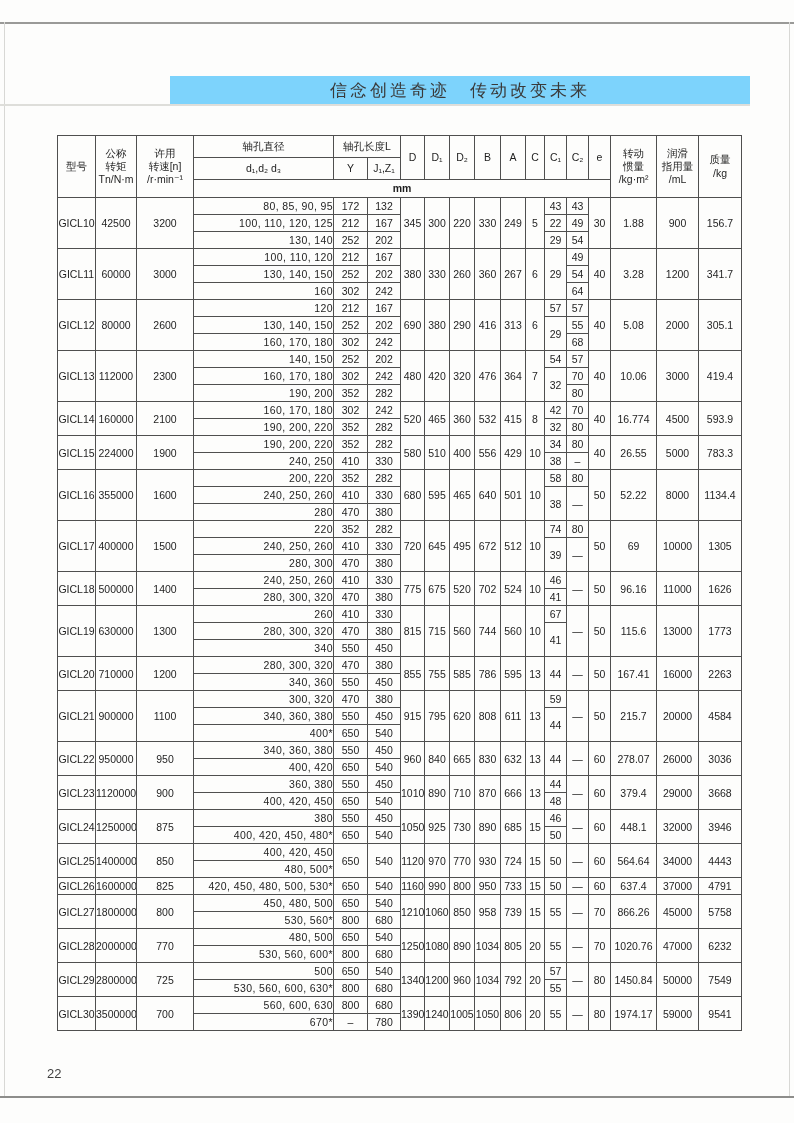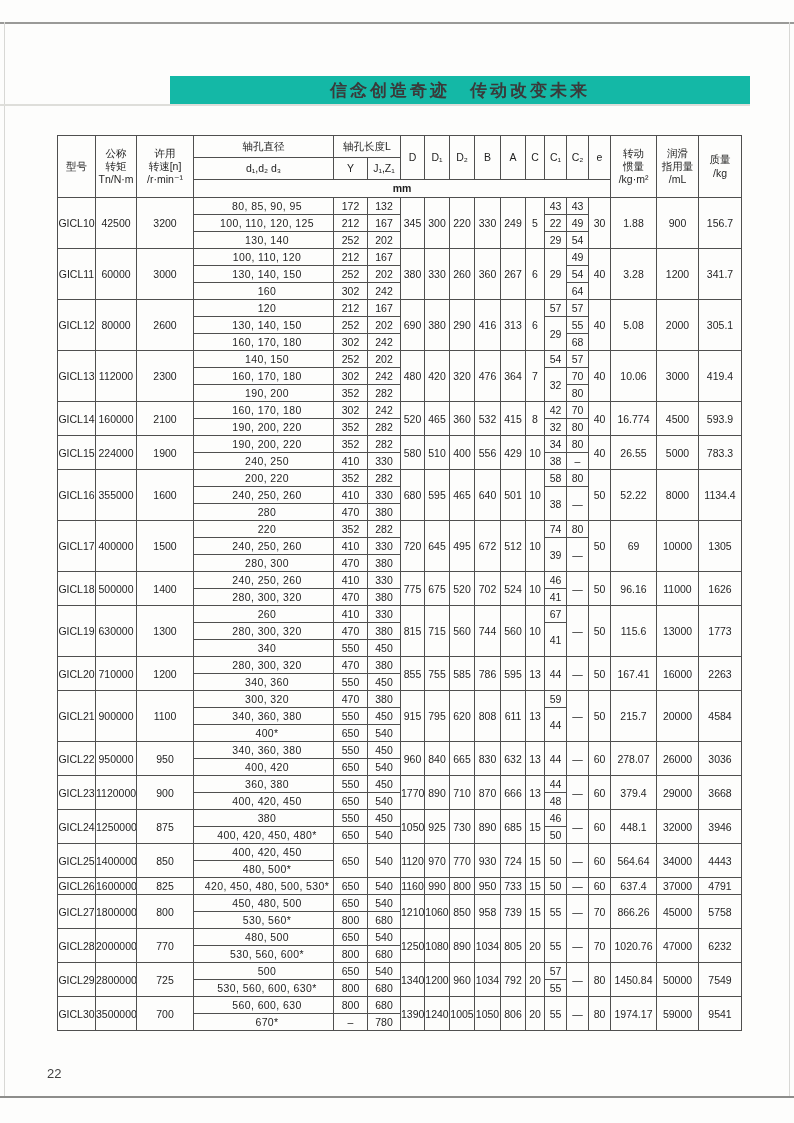--- a/index.html
+++ b/index.html
@@ -8,41 +8,41 @@
     font-family:"Liberation Sans","DejaVu Sans",sans-serif;color:#1e1e1e;
     overflow:hidden;
   }
   .edge-top{position:absolute;top:22px;left:0;width:794px;border-top:2px solid #9a9a98;}
   .edge-bottom{position:absolute;top:1096px;left:0;width:794px;border-top:2px solid #8d8d8b;}
   .edge-left{position:absolute;top:22px;left:4px;height:1074px;border-left:1px solid #d8d8d5;}
   .edge-right{position:absolute;top:22px;left:789px;height:1074px;border-left:1px solid #d8d8d5;}
 
   .banner{
     position:absolute;left:170px;top:76px;width:580px;height:29px;
-    background:#14b8a6;display:flex;align-items:center;justify-content:center;
-    font-size:17px;font-weight:bold;color:#3a3a3a;letter-spacing:3px;
+    background:#7dd3fc;display:flex;align-items:center;justify-content:center;
+    font-size:17px;font-weight:normal;color:#3a3a3a;letter-spacing:3px;
   }
   .banner-rule{position:absolute;top:104px;left:0;width:750px;border-bottom:2px solid #dededa;}
 
   table.spec{
     position:absolute;left:57px;top:135px;width:684px;
     border-collapse:collapse;table-layout:fixed;
   }
   .spec th,.spec td{
     border:1px solid #4f4f4f;font-weight:normal;text-align:center;
     vertical-align:middle;padding:0;color:#1e1e1e;overflow:hidden;
   }
   .spec thead th{font-size:10.5px;line-height:1.3;}
   .spec thead tr.h1 th{height:21px;}
   .spec thead tr.h2 th{height:21px;}
   .spec thead tr.h3 th{height:17px;font-weight:bold;}
   .spec thead .ln{display:block;line-height:1.25;}
   .spec thead .it{}
   .spec tbody td{font-size:10.5px;height:16px;line-height:16px;white-space:nowrap;}
-  .spec tbody td.bore{text-align:center;padding-left:7px;letter-spacing:.4px;}
+  .spec tbody td.bore{text-align:right;padding-left:7px;letter-spacing:.4px;}
   .page-number{position:absolute;left:47px;top:1066px;font-size:13px;color:#3f3f3f;}
 </style>
 </head>
 <body>
 
 <div class="edge-top"></div>
 <div class="edge-bottom"></div>
 <div class="edge-left"></div>
 <div class="edge-right"></div>
 
@@ -509,21 +509,21 @@
         <td>650</td>
         <td>540</td>
       </tr>
       <tr>
         <td rowspan="2">GICL23</td>
         <td rowspan="2">1120000</td>
         <td rowspan="2">900</td>
         <td class="bore">360, 380</td>
         <td>550</td>
         <td>450</td>
-        <td rowspan="2">1770</td>
+        <td rowspan="2">1010</td>
         <td rowspan="2">890</td>
         <td rowspan="2">710</td>
         <td rowspan="2">870</td>
         <td rowspan="2">666</td>
         <td rowspan="2">13</td>
         <td>44</td>
         <td rowspan="2">—</td>
         <td rowspan="2">60</td>
         <td rowspan="2">379.4</td>
         <td rowspan="2">29000</td>

